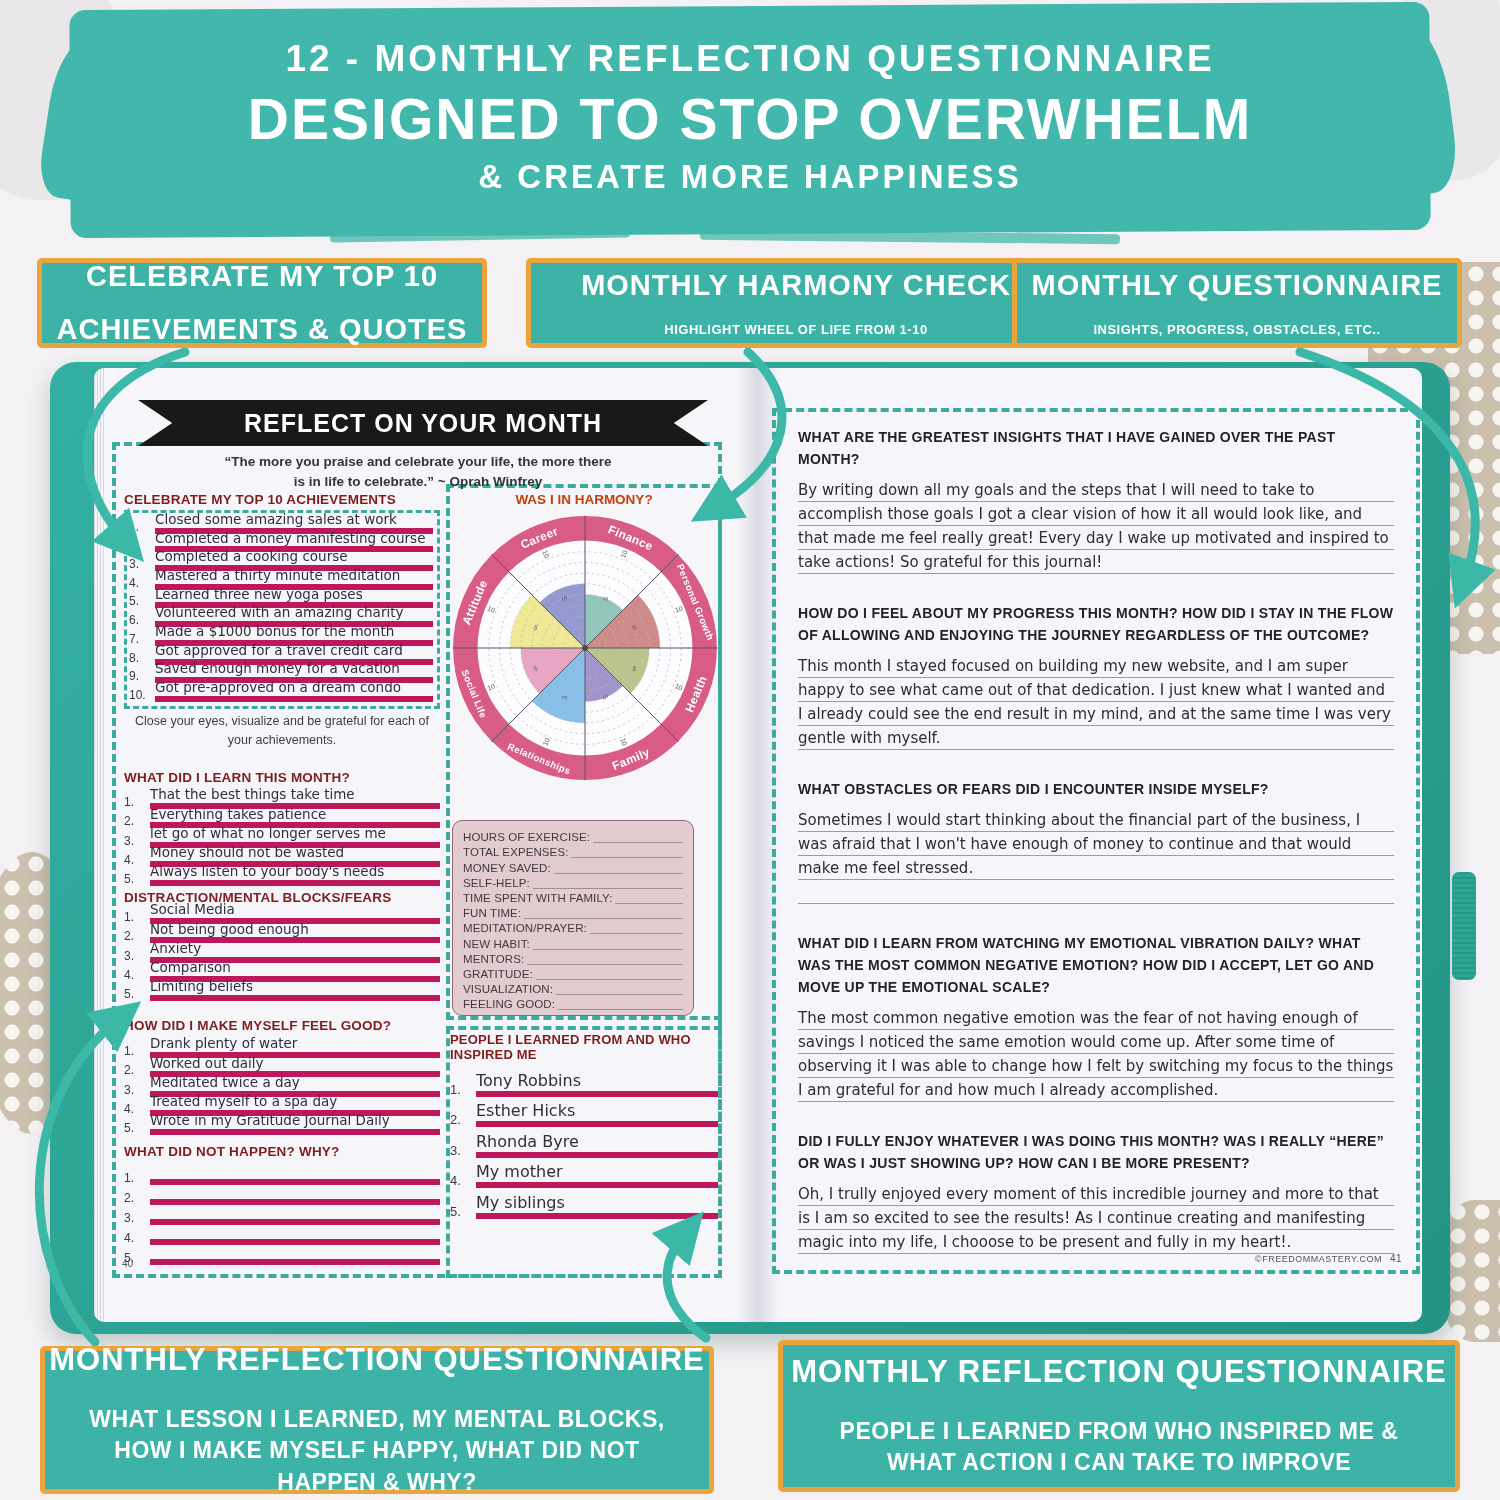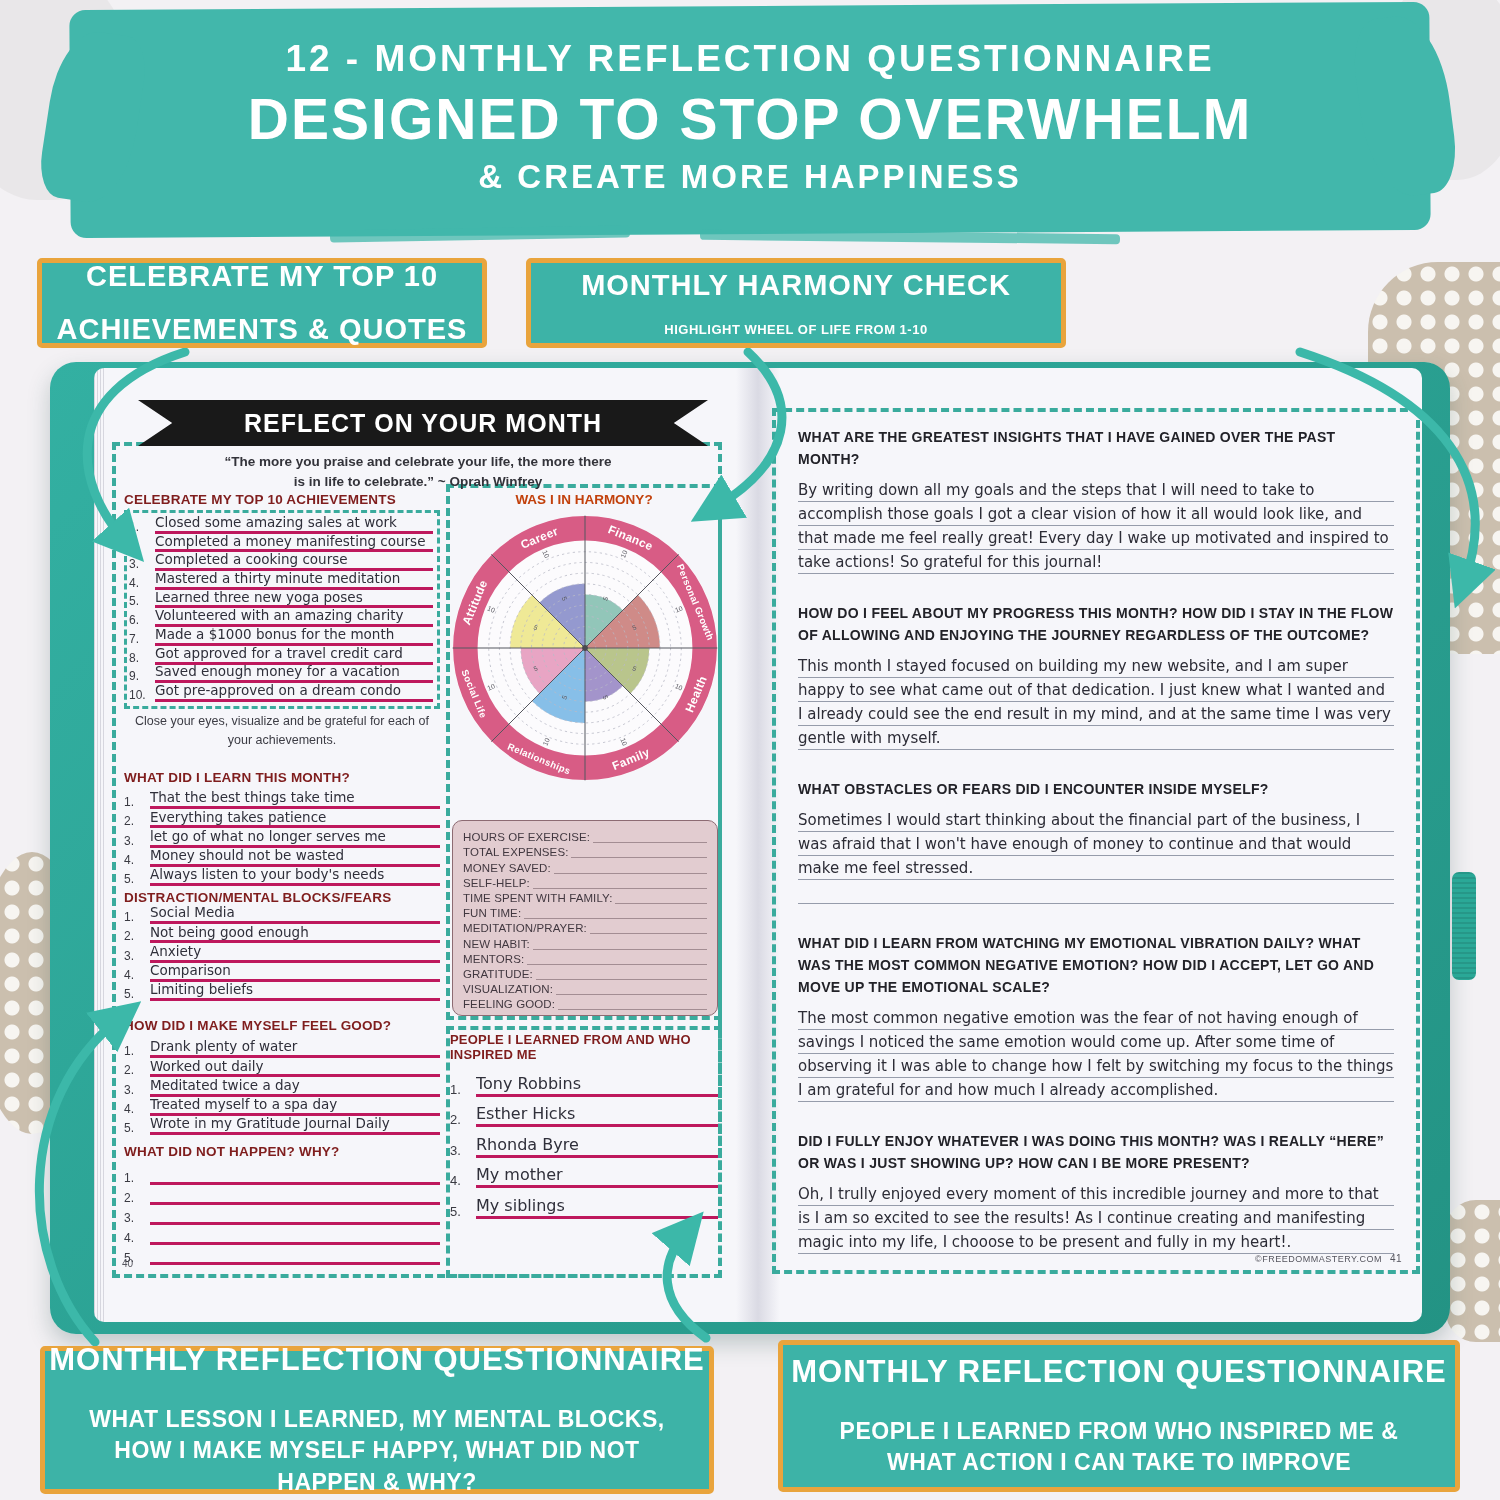--- a/index.html
+++ b/index.html
@@ -61,32 +61,32 @@
 
   .quote{position:absolute;left:120px;top:452px;width:596px;text-align:center;
         font-size:13.5px;font-weight:bold;color:#33333a;line-height:1.5;z-index:2;}
 
   .ph{font-size:13.5px;font-weight:bold;color:#7f1d1d;letter-spacing:.2px;}
   .hand{font-family:"DejaVu Sans",sans-serif;color:#2f2f3a;}
 
   .lsec{position:absolute;left:124px;width:316px;z-index:2;}
   .row{display:flex;align-items:flex-end;}
   .num{width:26px;font-size:12px;color:#3a3a42;flex:none;}
-  .val{flex:1;border-bottom:3px solid #be185d;white-space:nowrap;overflow:hidden;
+  .val{flex:1;border-bottom:6px solid #be185d;white-space:nowrap;overflow:hidden;
        font-size:13.5px;line-height:1.25;}
   .ten .row{height:18.7px;}
   .r19 .row{height:19.2px;}
   .r20 .row{height:20px;}
   .r20 .val{font-size:14px;}
   .tenbox{border:3px dashed #3aab9d;padding:2px 4px 4px 2px;margin-top:3px;}
   .note{font-size:12.5px;color:#3c3c44;text-align:center;line-height:1.55;}
 
   .mid{position:absolute;left:446px;width:276px;z-index:2;}
   .mh{text-align:center;font-size:13.5px;font-weight:bold;color:#c2410c;}
-  .pink{position:absolute;left:452px;top:820px;width:266px;height:196px;box-sizing:border-box;
+  .pink{position:absolute;left:452px;top:820px;width:242px;height:196px;box-sizing:border-box;
         background:#e2ccd0;border:1px solid #8d6b73;border-radius:10px;padding:7px 10px;z-index:2;}
   .trow{display:flex;align-items:flex-end;height:15.2px;}
   .tlabel{font-size:11.5px;color:#423840;flex:none;letter-spacing:.1px;}
   .tline{flex:1;border-bottom:1px solid #a38d93;margin-left:3px;}
   .people .row{height:30.5px;}
   .people .val{font-size:16px;}
   .people .num{font-size:13px;}
   .ruled-line{border-bottom:1px solid #b9bcc9;height:26px;}
 
   .pagenum{position:absolute;font-size:10px;color:#55555e;z-index:2;}
@@ -121,20 +121,24 @@
   <div class="bline bline2">DESIGNED TO STOP OVERWHELM</div>
   <div class="bline bline3">&amp; CREATE MORE HAPPINESS</div>
 
   <div class="tco" style="left:37px;top:258px;width:450px;height:90px;">
     <div class="t">CELEBRATE MY TOP 10</div>
     <div class="s s-big">ACHIEVEMENTS &amp; QUOTES</div>
   </div>
   <div class="tco" style="left:526px;top:258px;width:540px;height:90px;">
     <div class="t">MONTHLY HARMONY CHECK</div>
     <div class="s">HIGHLIGHT WHEEL OF LIFE FROM 1-10</div>
+  </div>
+  <div class="tco" style="left:1012px;top:258px;width:450px;height:90px;">
+    <div class="t">MONTHLY QUESTIONNAIRE</div>
+    <div class="s">INSIGHTS, PROGRESS, OBSTACLES, ETC..</div>
   </div>
 
   <div class="journal">
     <div class="pages"></div>
   </div>
   <div class="penloop"></div>
 
   <div class="ribbon">REFLECT ON YOUR MONTH</div>
   <div class="dashbox" style="left:112px;top:442px;width:610px;height:836px;"></div>
   <div class="quote">

